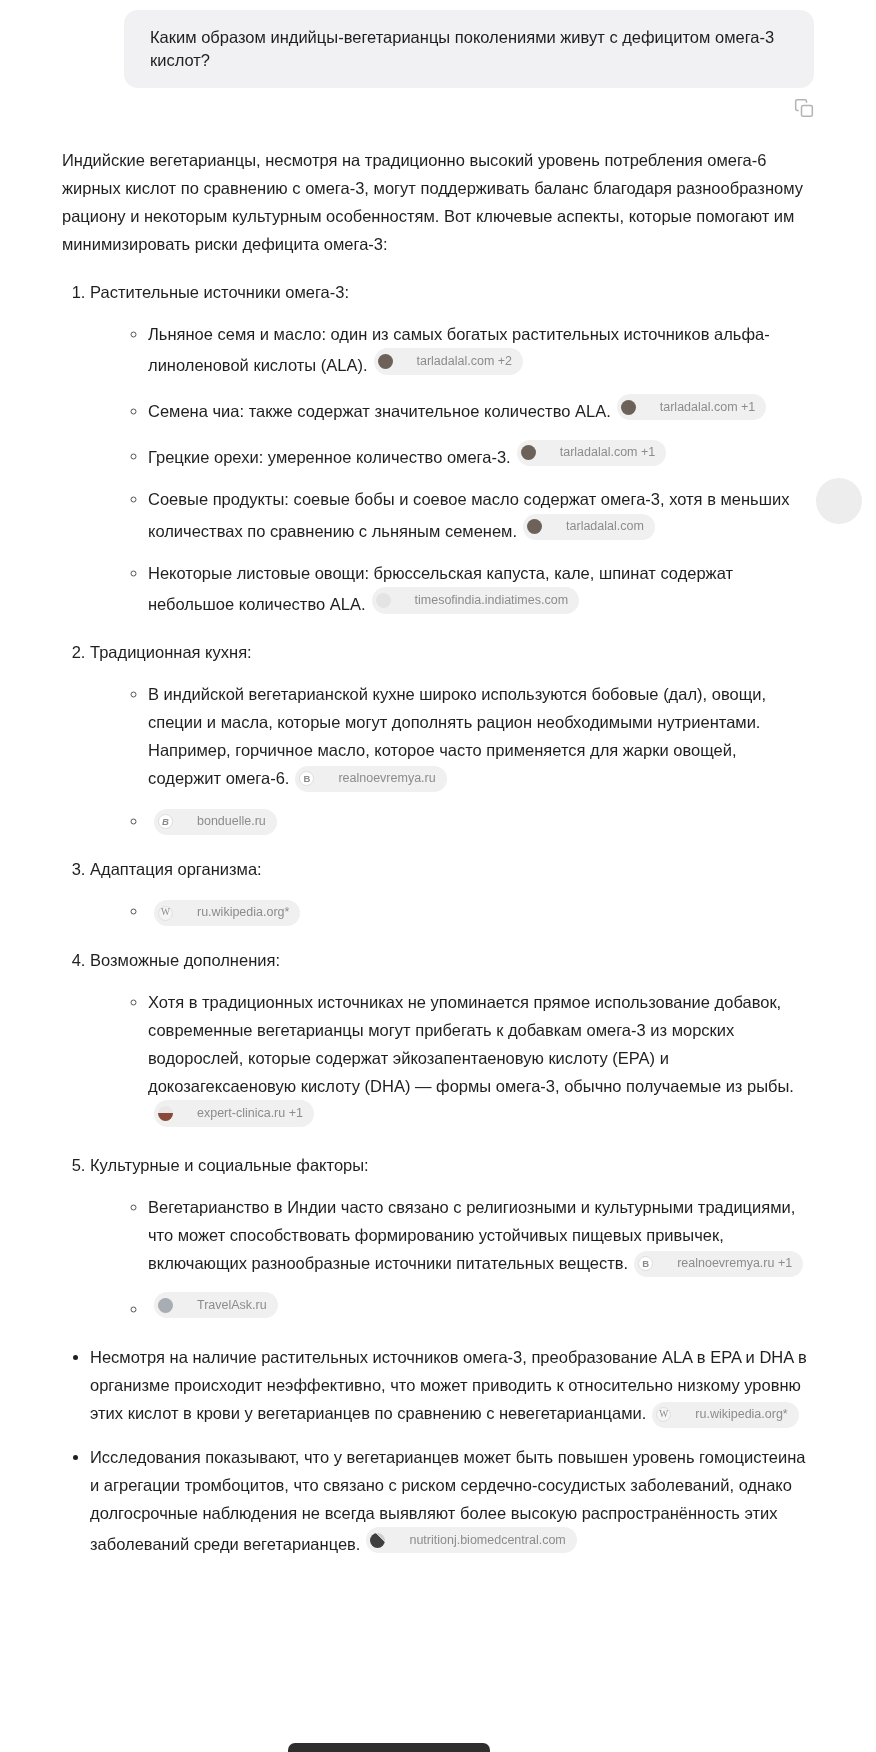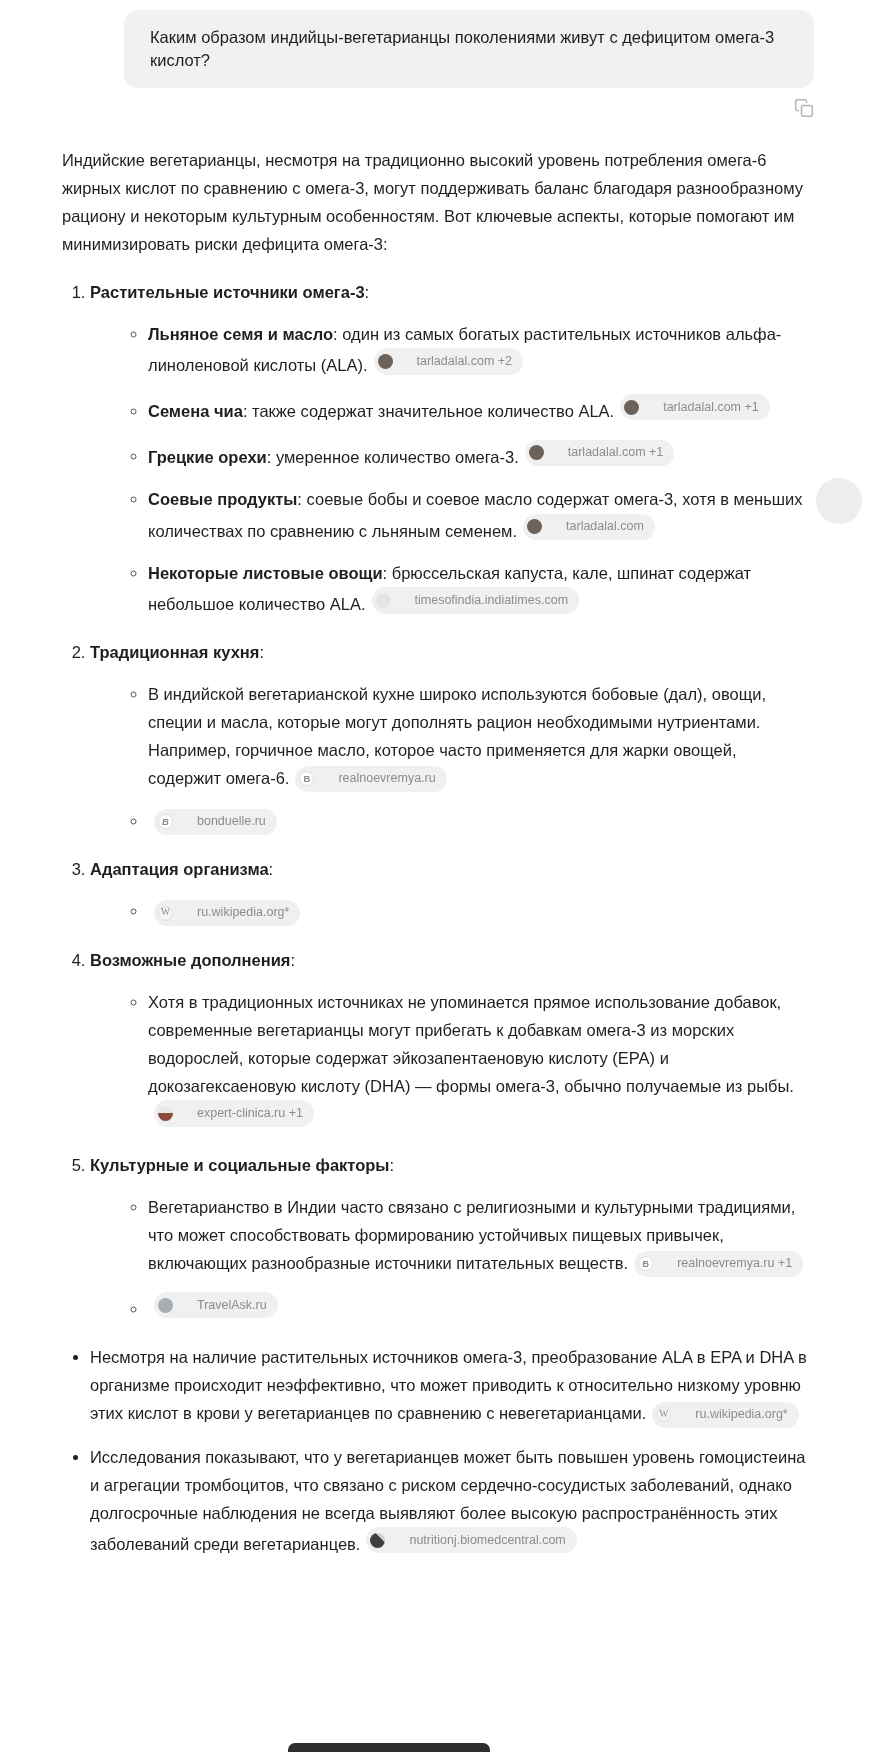--- a/index.html
+++ b/index.html
@@ -29,21 +29,21 @@
 
   .icon-btn {
     background: none; border: none; padding: 0; cursor: pointer;
     display: inline-flex; align-items: center; justify-content: center;
   }
   .icon-btn svg { display: block; }
 
   
   .answer { font-size: 16.5px; line-height: 1.7; color: #1f1f1f; }
   .answer p { margin: 28px 0 18px 0; }
-  .b { font-weight: 700; }
+  .b { font-weight: 400; }
 
   ol.sections { margin: 20px 0 0 0; padding-left: 28px; }
   ol.sections > li { margin-bottom: 20px; }
   ul.subs { list-style: circle; margin: 14px 0 0 0; padding-left: 58px; }
   ul.subs > li { margin-bottom: 15px; padding-right: 6px; }
   ul.subs > li::marker { color: #555; }
 
   ul.important { list-style: disc; margin: 14px 0 0 0; padding-left: 28px; }
   ul.important > li { margin-bottom: 15px; }
 

